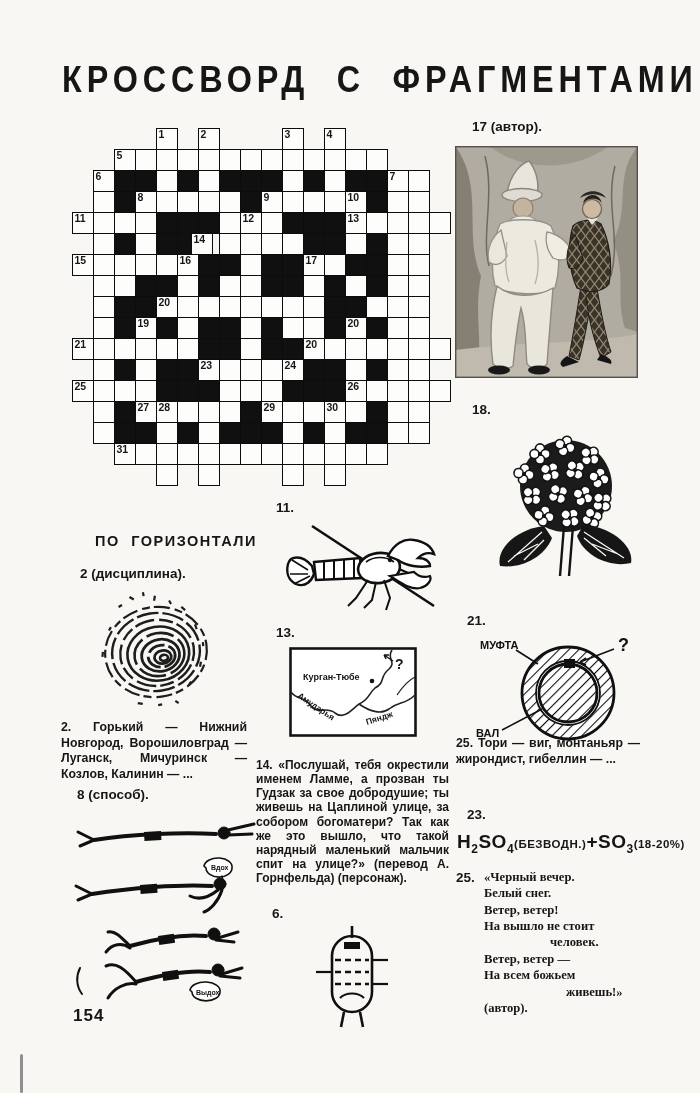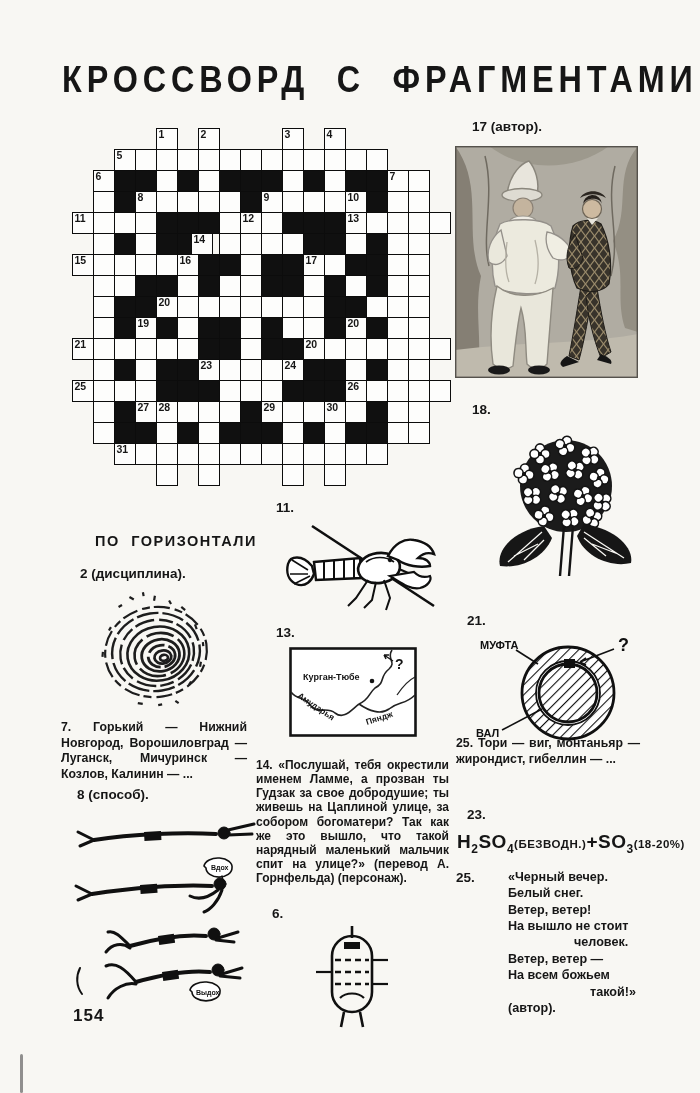--- a/index.html
+++ b/index.html
@@ -11,21 +11,21 @@
   .clue{font-size:12.3px;font-weight:700;line-height:1.27;text-align:justify;}
   .clue14{font-size:12px;line-height:1.18;}
   #grid{left:72px;top:128px;width:380px;height:359px;}
   .cell{position:absolute;width:22px;height:22px;box-sizing:border-box;border:1.5px solid #0c0c0c;background:#fdfdfc;}
   .cell.black{background:#101010;}
   .cell .num{position:absolute;top:0px;left:1.5px;font-size:10.5px;font-weight:700;line-height:11px;}
   .poem{font-size:12.6px;font-weight:700;line-height:1.3;}
   .poem .ind1{padding-left:66px;}
   .poem .ind2{padding-left:82px;}
   .poemlabel{position:absolute;left:0;top:0;}
-  .poemlines{margin-left:52px;}
+  .poemlines{margin-left:28px;font-family:Liberation Serif, serif;}
   .formula{font-size:19px;font-weight:700;letter-spacing:0.5px;white-space:nowrap;}
   .formula sub{font-size:12px;font-weight:700;}
   .formula .small{font-size:11.5px;}
   .pagenum{font-size:17px;font-weight:700;letter-spacing:1px;}
   .artifact{left:20px;top:1054px;width:3px;height:39px;background:#3a3a3a;opacity:.55;border-radius:2px;}
   svg text{font-family:"Liberation Sans",sans-serif;}
 </style>
 </head>
 <body>
 
@@ -480,21 +480,21 @@
     <rect x="110" y="72" width="5" height="2.2" transform="rotate(100 110 72)"></rect>
       <rect x="100" y="92" width="4" height="2.2" transform="rotate(120 100 92)"></rect>
     <rect x="46" y="112" width="5" height="2.2" transform="rotate(10 46 112)"></rect>
       <rect x="66" y="114" width="4" height="2.2" transform="rotate(-10 66 114)"></rect>
     <rect x="16" y="40" width="4" height="2.2" transform="rotate(-60 16 40)"></rect>
       <rect x="12" y="62" width="5" height="2.2" transform="rotate(95 12 62)"></rect>
     <rect x="84" y="110" width="4" height="2.2" transform="rotate(35 84 110)"></rect>
   </g>
 </svg>
 
-<div class="abs clue" style="left:61px;top:720px;width:186px;">7. Горький — Нижний Новгород, Ворошиловград — Луганск, Мичуринск — Козлов, Калинин — ...</div>
+<div class="abs clue" style="left:61px;top:720px;width:186px;">2. Горький — Нижний Новгород, Ворошиловград — Луганск, Мичуринск — Козлов, Калинин — ...</div>
 <div class="abs lbl" style="left:77px;top:787px;">8 (способ).</div>
 
 <svg class="abs" style="left:72px;top:810px;" width="190" height="192" viewBox="0 0 190 192">
   <g stroke="#101010" fill="none" stroke-linecap="round">
 
     <g>
       <path d="M22,30 C60,24 110,22 144,24" stroke-width="4"></path>
       <circle cx="152" cy="23" r="6" fill="#101010"></circle>
       <path d="M156,20 L182,14 M156,25 L180,24" stroke-width="3"></path>
       <path d="M22,30 L6,22 M22,30 L8,36" stroke-width="3"></path>
@@ -582,18 +582,18 @@
 <div class="abs poem" style="left:456px;top:869px;width:195px;">
   <span class="poemlabel lbl">25.</span>
   <div class="poemlines">
     <div>«Черный вечер.</div>
     <div>Белый снег.</div>
     <div>Ветер, ветер!</div>
     <div>На вышло не стоит</div>
     <div class="ind1">человек.</div>
     <div>Ветер, ветер —</div>
     <div>На всем божьем</div>
-    <div class="ind2">такой!»</div>
+    <div class="ind2">живешь!»</div>
     <div>(автор).</div>
   </div>
 </div>
 
 <div class="abs artifact"></div>
 
 </body></html>

